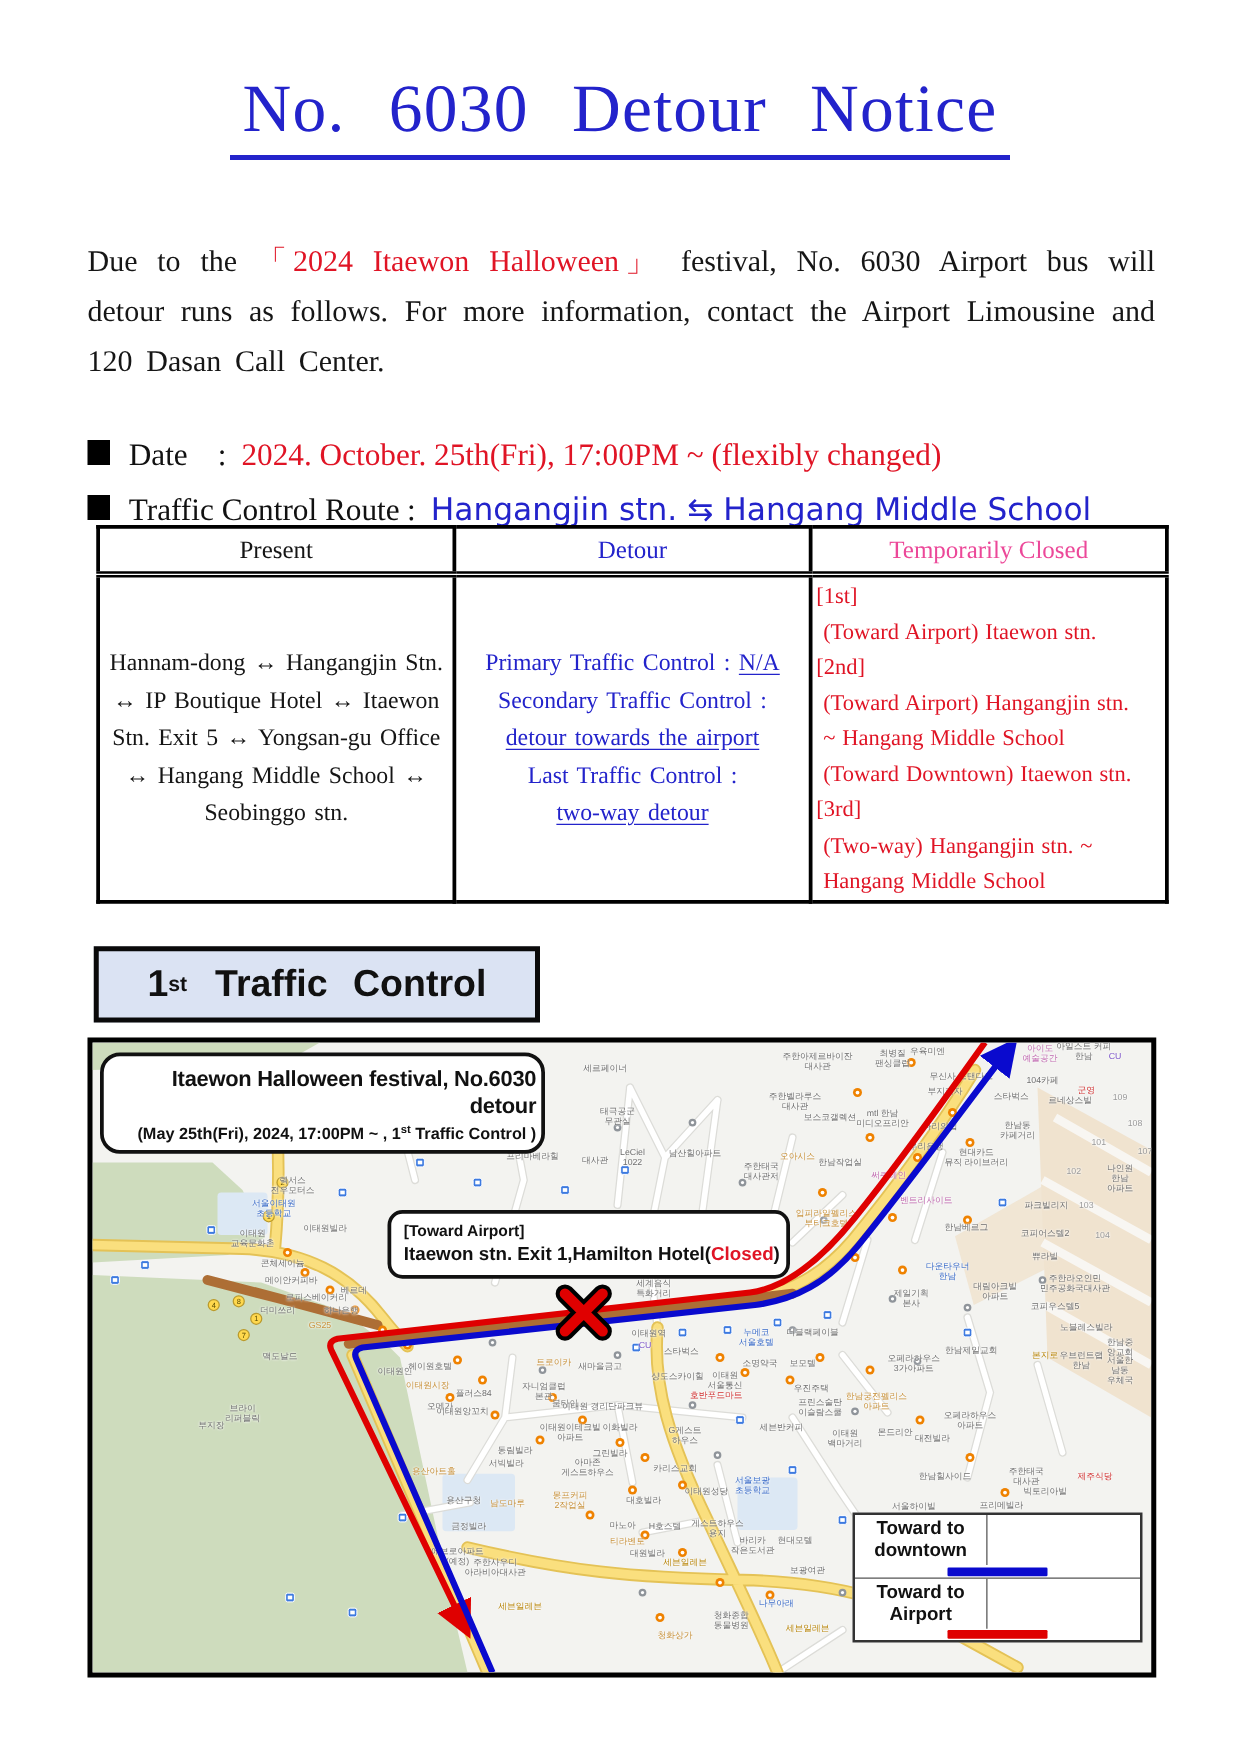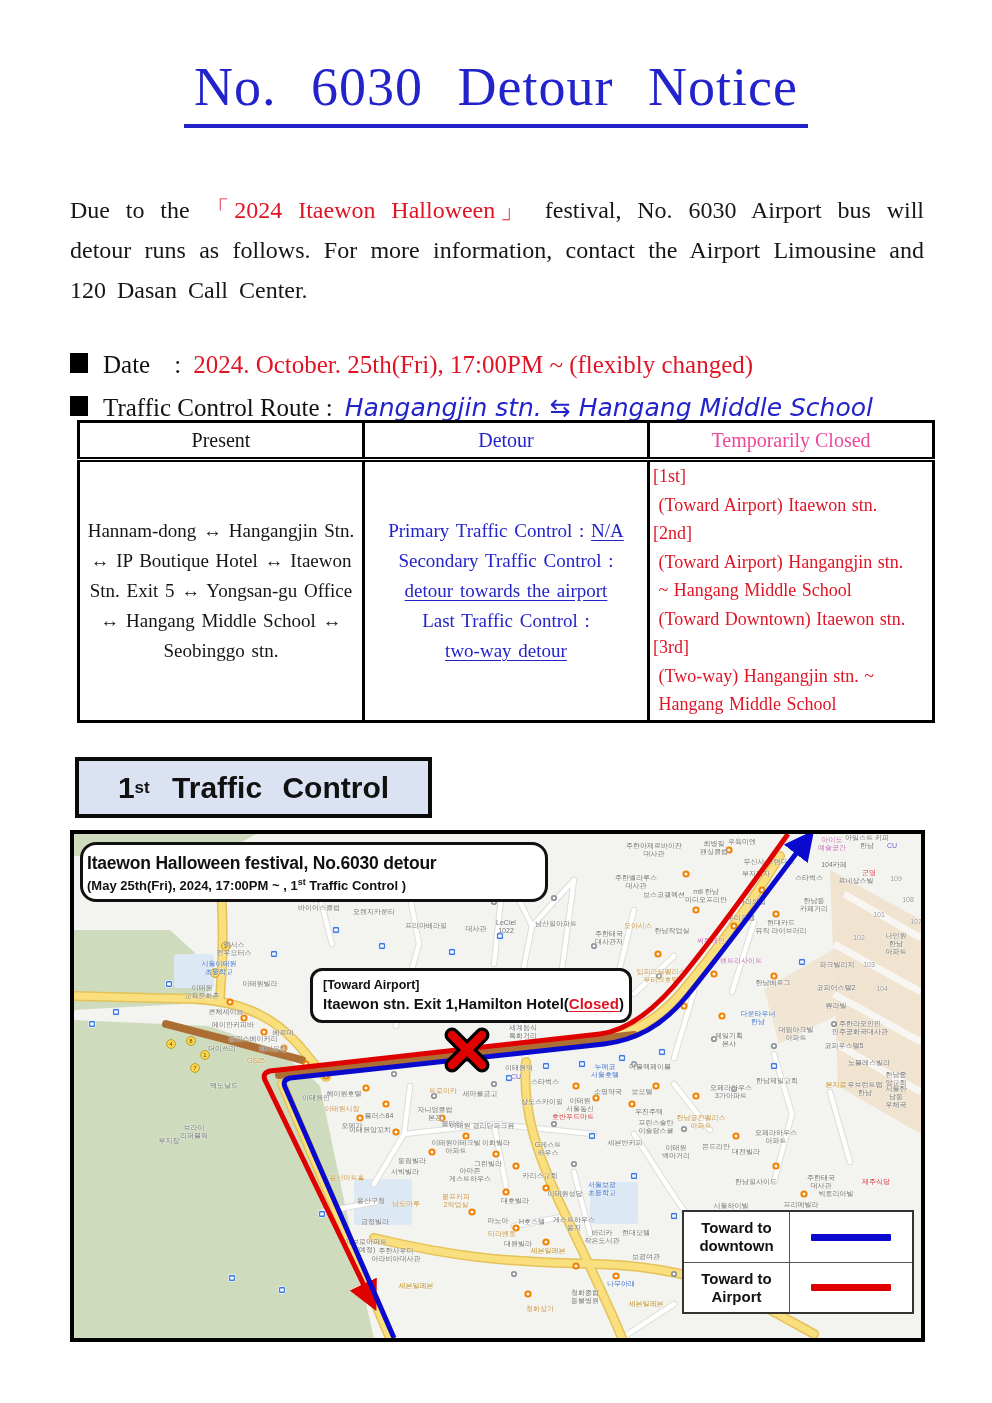--- a/index.html
+++ b/index.html
@@ -11,21 +11,21 @@
   .title-wrap { position:absolute; top:56px; left:0; width:100%; text-align:center; }
   .title { display:inline-block; font-family:"Liberation Serif", serif; font-size:54px;
            color:#2323cb; border-bottom:4px solid #2323cb; padding:0 10px 6px 10px;
            word-spacing:20px; letter-spacing:1px; }
 
   
   .intro { position:absolute; top:190px; left:70px; width:854px;
            font-size:24px; line-height:40px; color:#161616; text-align:justify; word-spacing:5px; }
   .red { color:#e01425; }
   .blue { color:#2323cb; }
-  .arrow-font { font-family:"DejaVu Sans", sans-serif;font-style:italic; }
+  .arrow-font { font-family:"DejaVu Sans", sans-serif; }
 
   
   .info-line { position:absolute; left:70px; font-size:25px; color:#111; white-space:nowrap; }
   #date-line { top:351px; }
   #route-line { top:393px; }
   .bullet { display:inline-block; width:18px; height:20px; background:#000; margin-right:15px; }
   .date-label { margin-right:24px; }
   .route-label { margin-right:6px; }
   .sep { margin-right:12px; }
 
@@ -56,34 +56,34 @@
          border:4px solid #000; background:#f3f3f0; overflow:hidden; }
   .map svg.base, .map .map-labels, .map svg.routes { position:absolute; left:0; top:0; width:847px; height:504px; }
   .map-labels { pointer-events:none; }
   .map-label { position:absolute; transform:translate(-50%,-50%);
                font-family:"Liberation Sans", sans-serif; font-size:7px; line-height:8px;
                color:#6f6f6f; white-space:pre-line; text-align:center;
                text-shadow:0 0 2px #fff, 0 0 2px #fff; }
 
   .callout { position:absolute; background:#fff; border:3.5px solid #111;
              font-family:"Liberation Sans", sans-serif; color:#111; }
-  .callout-main { left:6px; top:8px; width:468px; border-radius:16px; padding:8px 4px 6px 4px; text-align:left; }
+  .callout-main { left:6px; top:8px; width:356px; border-radius:16px; padding:8px 4px 6px 4px; text-align:right; }
   .cm-line1 { font-weight:bold; font-size:17.5px; letter-spacing:-0.2px; }
   .cm-line2 { font-weight:bold; font-size:13px; margin-top:3px; }
   .cm-line2 sup { font-size:9px; }
   .cm-line3 { font-weight:bold; font-size:14.5px; margin-top:4px; color:#e01425;
               text-decoration:underline; text-underline-offset:2px; }
   .callout-closed { left:236px; top:134px; width:322px; border-width:3px; border-radius:12px; padding:7px 8px 8px 10px; }
   .cc-tag { font-weight:bold; font-size:12.5px; text-align:left; }
   .cc-main { font-weight:bold; font-size:15px; text-align:center; margin-top:3px; white-space:nowrap; }
-  .cc-closed { color:#e01425; text-decoration:underline; text-underline-offset:2px;margin-top:20px; }
+  .cc-closed { color:#e01425; text-underline-offset:2px;margin-top:20px; }
 
   .legend { position:absolute; left:608px; top:376px; width:232px; background:#fff;
             border:2px solid #333; font-family:"Liberation Sans", sans-serif; }
-  .legend-row { display:flex; height:50px; }
+  .legend-row { display:flex; height:50px;flex-direction:column; }
   .legend-row + .legend-row { border-top:1px solid #555; }
   .legend-label { width:106px; border-right:1px solid #555; display:flex; align-items:center;
                   justify-content:center; text-align:center; font-weight:bold; font-size:15px;
                   line-height:18px; color:#111; padding:2px; }
   .legend-line-cell { flex:1; display:flex; align-items:center; justify-content:center; }
   .legend-line { width:80px; height:7px; border-radius:1px; }
 </style>
 </head>
 <body>
 

